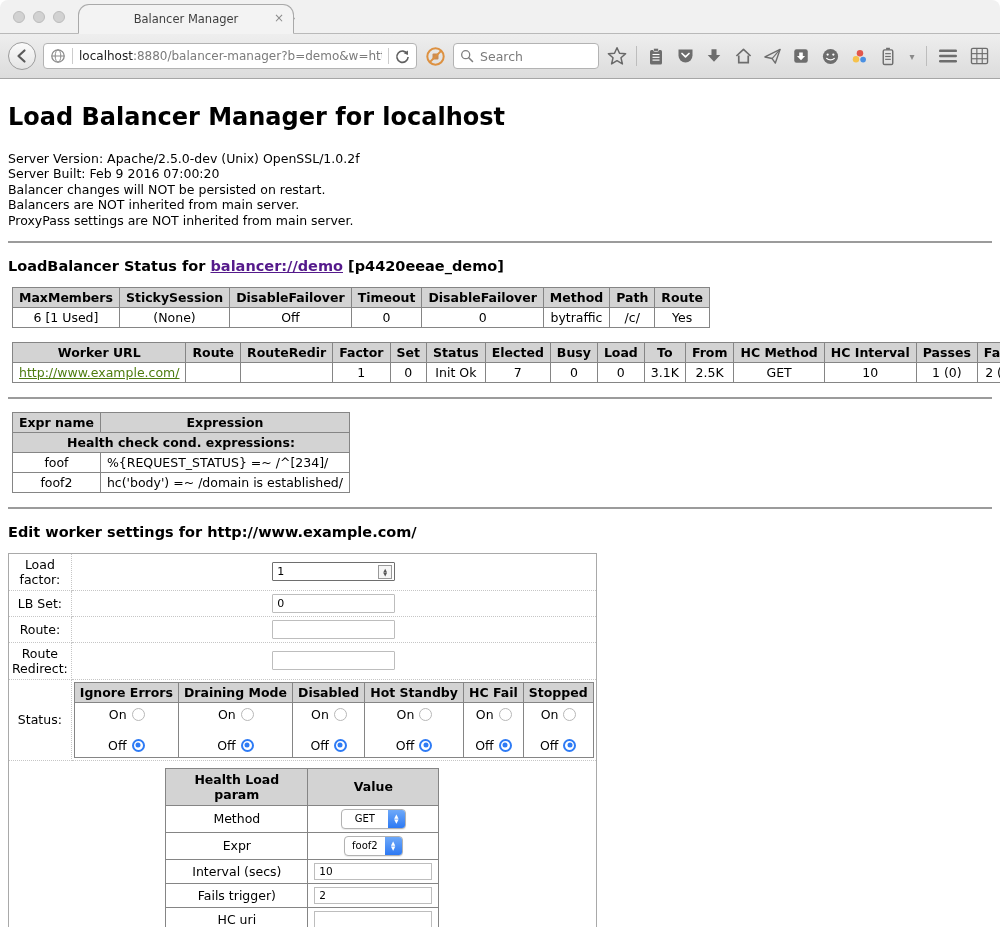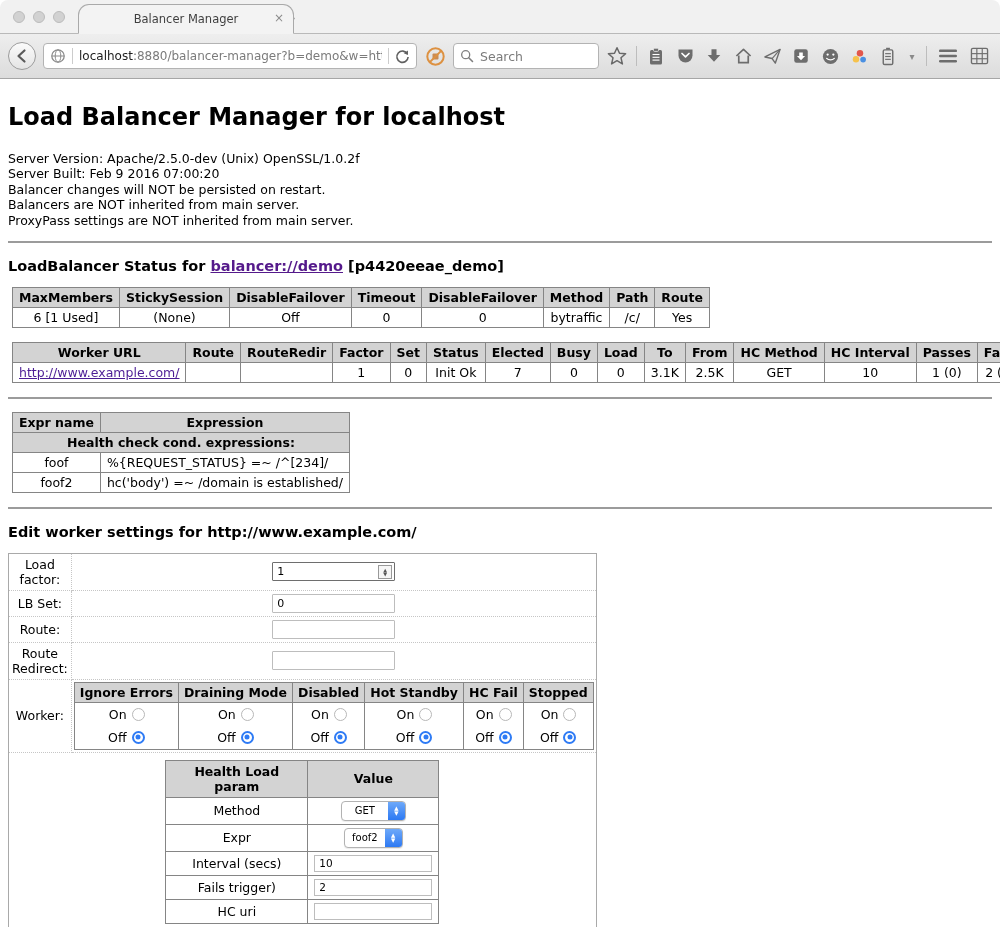--- a/index.html
+++ b/index.html
@@ -37,42 +37,42 @@
   .icnbtn { width:22px; height:24px; display:flex; align-items:center; justify-content:center; flex:0 0 auto; }
   .toolbar-sep { width:1px; height:20px; background:#bdbdbd; margin:0 1px; flex:0 0 auto; }
   .caret-glyph { color:#8a8a8a; font-size:10px; }
   
   .content { padding:8px 8px 0 8px; color:#000; }
   h1.pagetitle { font-size:24px; margin:16px 0 20px 0; font-weight:bold; }
   .info p { margin:0; font-size:12.5px; line-height:1.23; }
   hr.rule { border:none; border-top:2px solid #9b9b9b; margin:13px 0; }
   h3.sect { font-size:14.5px; margin:15px 0 13px 0; font-weight:bold; }
   a.plink { color:#551a8b; font-weight:bold; }
-  a.cellink { color:#4c1d95; font-size:12.5px; }
+  a.cellink { color:#4d7c0f; font-size:12.5px; }
   table.data { border-collapse:collapse; margin:4px 0 14px 4px; }
   .data th,.data td { border:1px solid #858585; padding:2px 6px; text-align:center;
      font-size:12.5px; white-space:nowrap; }
   .data th { background:#d3d3d3; }
   .data td.left { text-align:left; }
   
   table.formtbl { border-collapse:collapse; width:564px; border:1px solid #a9a9a9; margin:6px 0 14px 0; }
   .formtbl > tbody > tr > td { border:1px dotted #c6c6c6; padding:3px; font-size:12.5px; }
   td.flabel { width:100px; text-align:center; }
   td.ffield { text-align:center; }
   .tin { width:123px; height:19px; border:1px solid #bdbdbd; border-radius:1px;
      font-size:11px; padding:1px 4px; font-family:"DejaVu Sans",sans-serif; }
   .tin.focus { border:1px solid #6e6e6e; }
   .numwrap { position:relative; display:inline-block; }
   .spinner { position:absolute; right:3px; top:3px; width:14px; height:14px; border:1px solid #999;
      background:#f6f6f6; color:#555; font-size:5px; line-height:4.5px; display:flex;
      flex-direction:column; align-items:center; justify-content:center; }
   table.statustbl { border-collapse:collapse; width:100%; }
   .statustbl th,.statustbl td { border:1px solid #858585; font-size:12.5px; padding:2px 5px; text-align:center; }
   .statustbl th { background:#d3d3d3; white-space:nowrap; }
-  .radio-pair { display:inline-grid; grid-template-columns:auto auto; gap:8px 5px;
+  .radio-pair { display:inline-grid; grid-template-columns:auto auto; gap:16px 5px;
      align-items:center; justify-items:end; padding:2px 0; }
   .rlabel { font-size:12.5px; }
   .radio { width:13px; height:13px; border-radius:50%; background:#fff; border:1px solid #b8b8b8;
      display:inline-block; position:relative; }
   .radio.checked { border:2px solid #2e7bf5; background:#fff; }
   .radio.checked::after { content:""; position:absolute; left:50%; top:50%; width:5px; height:5px;
      transform:translate(-50%,-50%); background:#2e7bf5; border-radius:50%; }
   table.healthtbl { border-collapse:collapse; margin:4px auto 6px auto; }
   .healthtbl th,.healthtbl td { border:1px solid #858585; font-size:12.5px; padding:3px 6px; text-align:center; }
   .healthtbl th { background:#d3d3d3; }
@@ -366,21 +366,21 @@
       </tr>
       <tr>
         <td class="flabel">Route:</td>
         <td class="ffield"><input class="tin" value="" style=""></td>
       </tr>
       <tr>
         <td class="flabel">Route Redirect:</td>
         <td class="ffield"><input class="tin" value="" style=""></td>
       </tr>
       <tr>
-        <td class="flabel">Worker:</td>
+        <td class="flabel">Status:</td>
         <td style="padding:2px;">
           <table class="statustbl">
             <thead>
               <tr>
                   <th>Ignore Errors</th>
                   <th>Draining Mode</th>
                   <th>Disabled</th>
                   <th>Hot Standby</th>
                   <th>HC Fail</th>
                   <th>Stopped</th>

